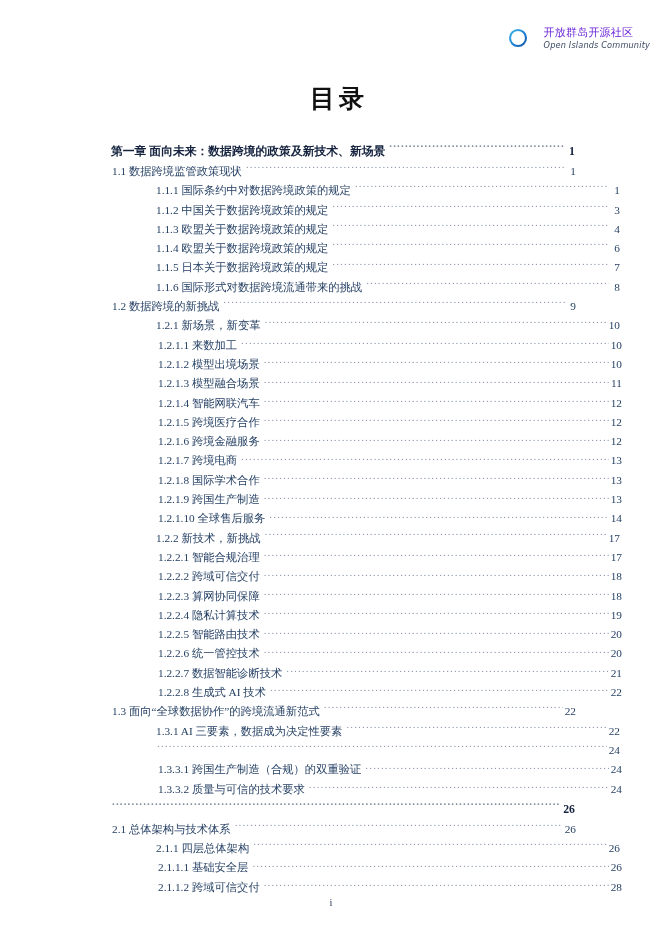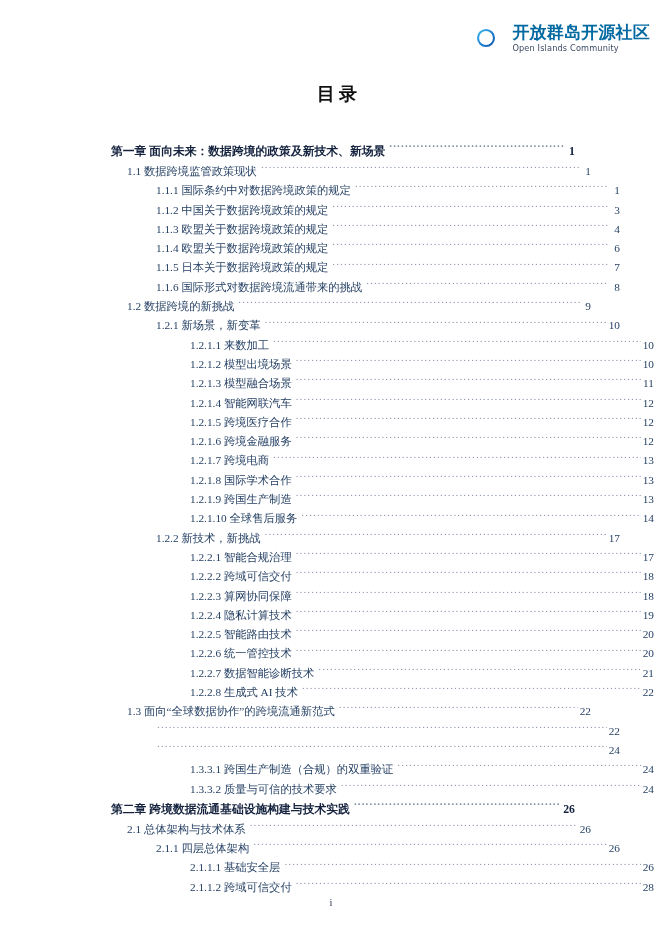--- a/index.html
+++ b/index.html
@@ -38,45 +38,46 @@
     display: block;
   }
   .logo-text {
     display: flex;
     flex-direction: column;
     justify-content: center;
     line-height: 1;
   }
   .logo-cn {
     font-family: "DejaVu Sans", "Liberation Sans", sans-serif;
-    font-size: 17px;
-    font-weight: bold;
-    color: #0369a1;
+    font-size: 11px;
+    font-weight: normal;
+    color: #6d28d9;
     letter-spacing: 0.2px;
     white-space: nowrap;
   }
   .logo-en {
     font-family: "DejaVu Sans", "Liberation Sans", sans-serif;
     font-size: 8.2px;
     font-weight: normal;
     color: #3c4a63;
     letter-spacing: 0.15px;
     margin-top: 3px;
     white-space: nowrap;
+    font-style: italic;
   }
 
   
   .doc-title {
     position: absolute;
     top: 82px;
     left: 0;
     width: 662px;
     text-align: center;
     font-family: "DejaVu Serif", "Liberation Serif", serif;
-    font-size: 18px;
+    font-size: 25px;
     font-weight: bold;
     color: #111111;
     letter-spacing: 4px;
     padding-left: 16px;
   }
 
   
   .toc {
     position: absolute;
     top: 141px;
@@ -118,23 +119,23 @@
     flex: 0 0 auto;
     padding-left: 1px;
     text-align: right;
     min-width: 10px;
   }
 
   
   .lvl1 { margin-left: 13px;  font-weight: bold; color: #15233f; font-size: 11.8px; line-height: 21px; }
   .lvl1 .leader::after { color: #7d8ba1; }
   .lvl1 .pageno { font-weight: bold; }
-  .lvl2 { margin-left: 29px; }
+  .lvl2 { margin-left: 14px; }
   .lvl3 { margin-left: 58px; }
-  .lvl4 { margin-left: 92px; }
+  .lvl4 { margin-left: 60px; align-items: center; }
 
   
   .page-footer {
     position: absolute;
     bottom: 28px;
     left: 0;
     width: 662px;
     text-align: center;
     font-size: 10.5px;
     color: #2b3c57;
@@ -362,39 +363,39 @@
       <span class="label">1.2.2.8 生成式 AI 技术</span>
       <span class="leader"></span>
       <span class="pageno">22</span>
     </div>
     <div class="toc-entry lvl2">
       <span class="label">1.3 面向“全球数据协作”的跨境流通新范式</span>
       <span class="leader"></span>
       <span class="pageno">22</span>
     </div>
     <div class="toc-entry lvl3">
+      <span class="label">1.3.1 AI 三要素，数据成为决定性要素</span>
       <span class="leader"></span>
       <span class="pageno">22</span>
     </div>
     <div class="toc-entry lvl3">
       <span class="leader"></span>
       <span class="pageno">24</span>
     </div>
     <div class="toc-entry lvl4">
       <span class="label">1.3.3.1 跨国生产制造（合规）的双重验证</span>
       <span class="leader"></span>
       <span class="pageno">24</span>
     </div>
     <div class="toc-entry lvl4">
       <span class="label">1.3.3.2 质量与可信的技术要求</span>
       <span class="leader"></span>
       <span class="pageno">24</span>
     </div>
     <div class="toc-entry lvl1">
-      <span class="label">第二章 跨境数据流通基础设施构建与技术实践</span>
       <span class="leader"></span>
       <span class="pageno">26</span>
     </div>
     <div class="toc-entry lvl2">
       <span class="label">2.1 总体架构与技术体系</span>
       <span class="leader"></span>
       <span class="pageno">26</span>
     </div>
     <div class="toc-entry lvl3">
       <span class="label">2.1.1 四层总体架构</span>

